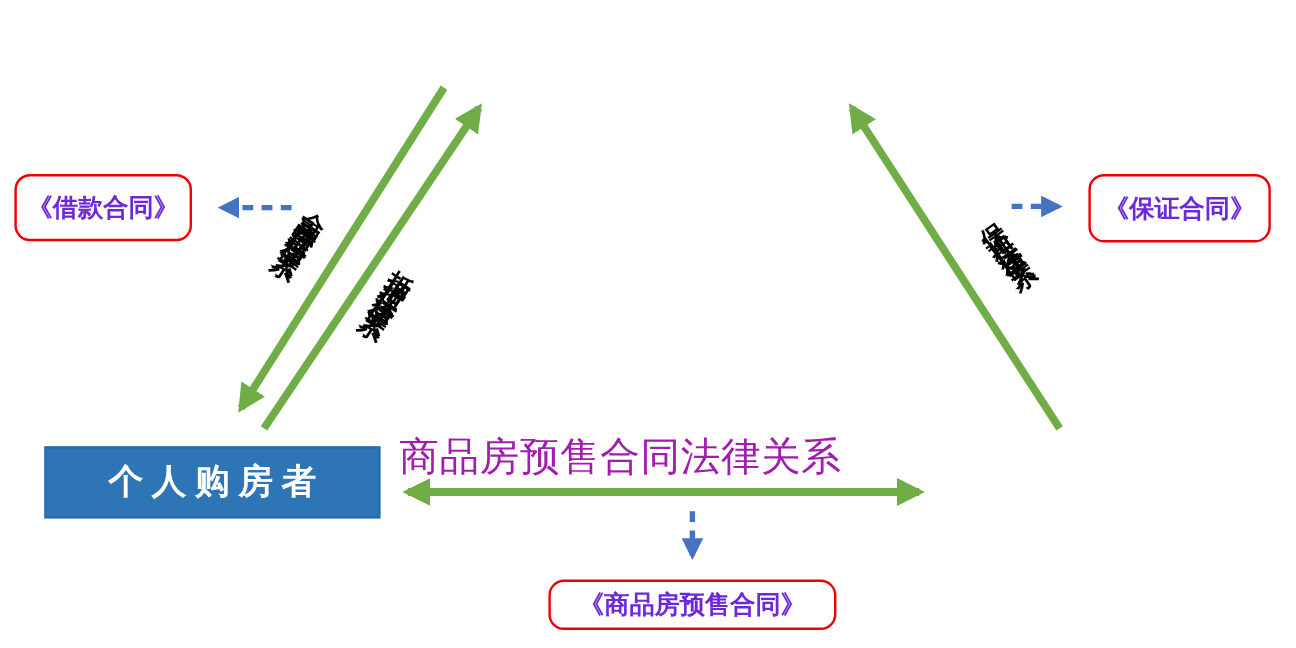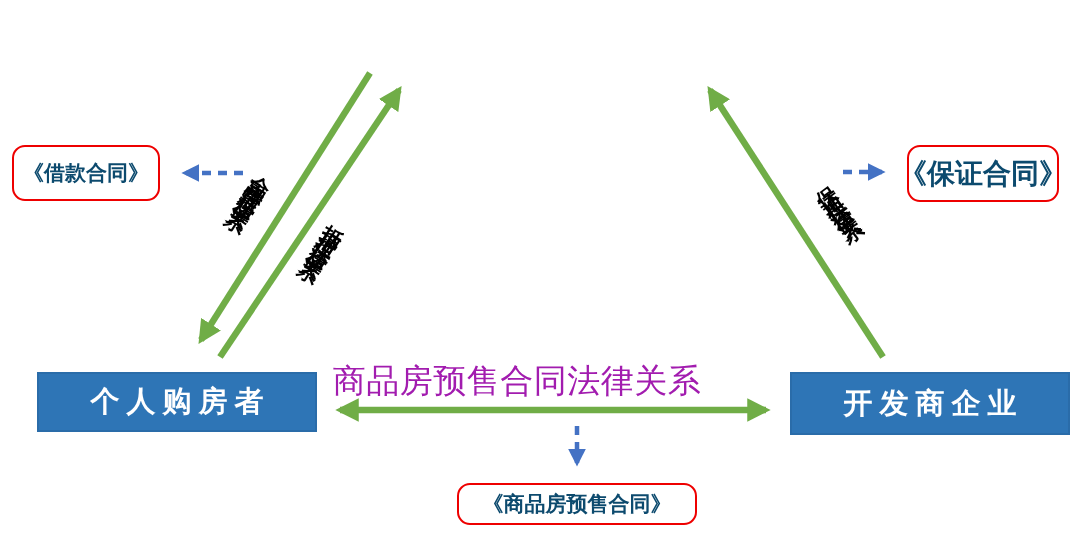--- a/index.html
+++ b/index.html
@@ -39,29 +39,29 @@
   #node-bank      { left: 415px; top: 4px;   width: 283px; height: 58px; }
   #node-buyer     { left: 37px;  top: 372px; width: 280px; height: 60px; }
   #node-developer { left: 790px; top: 372px; width: 280px; height: 63px; }
 
   .contract {
     position: absolute;
     background: #ffffff;
     border: 2.5px solid #EE0000;
     border-radius: 13px;
     box-sizing: border-box;
-    color: #0c4a6e;
+    color: #6d28d9;
     font-weight: bold;
     display: flex;
     align-items: center;
     justify-content: center;
     white-space: nowrap;
   }
   #contract-loan      { left: 12px;  top: 145px; width: 148px; height: 56px; font-size: 21px; }
-  #contract-guarantee { left: 907px; top: 145px; width: 152px; height: 57px; font-size: 28px; }
+  #contract-guarantee { left: 907px; top: 145px; width: 152px; height: 57px; font-size: 21px; }
   #contract-presale   { left: 457px; top: 483px; width: 240px; height: 42px; font-size: 21px; }
 
   .vlabel {
     position: absolute;
     writing-mode: vertical-rl;
     text-orientation: upright;
     color: #000000;
     font-weight: bold;
     font-size: 21px;
     letter-spacing: 6px;
@@ -109,21 +109,20 @@
     <line x1="220" y1="357" x2="399" y2="90" stroke="#70AD47" stroke-width="6.5" marker-end="url(#ag)"></line>
     <line x1="883" y1="357" x2="710" y2="90" stroke="#70AD47" stroke-width="6.5" marker-end="url(#ag)"></line>
     <line x1="340" y1="410" x2="766" y2="410" stroke="#70AD47" stroke-width="6.5" marker-start="url(#ag)" marker-end="url(#ag)"></line>
 
     <line x1="243" y1="173" x2="185" y2="173" stroke="#4472C4" stroke-width="4.5" stroke-dasharray="9 7" marker-end="url(#ab)"></line>
     <line x1="843" y1="172" x2="882" y2="172" stroke="#4472C4" stroke-width="4.5" stroke-dasharray="9 7" marker-end="url(#ab)"></line>
     <line x1="577" y1="426" x2="577" y2="463" stroke="#4472C4" stroke-width="4.5" stroke-dasharray="9 7" marker-end="url(#ab)"></line>
   </svg>
 
   <div class="node" id="node-buyer">个人购房者</div>
-  <div class="node" id="node-developer">开发商企业</div>
 
   <div class="contract" id="contract-loan">《借款合同》</div>
   <div class="contract" id="contract-guarantee">《保证合同》</div>
   <div class="contract" id="contract-presale">《商品房预售合同》</div>
 
   <div class="vlabel" id="label-financial-loan">金融借款法律关系</div>
   <div class="vlabel" id="label-mortgage">抵押担保法律关系</div>
   <div class="vlabel" id="label-guarantee-rel">保证担保法律关系</div>
   <div id="label-presale-rel">商品房预售合同法律关系</div>
 

